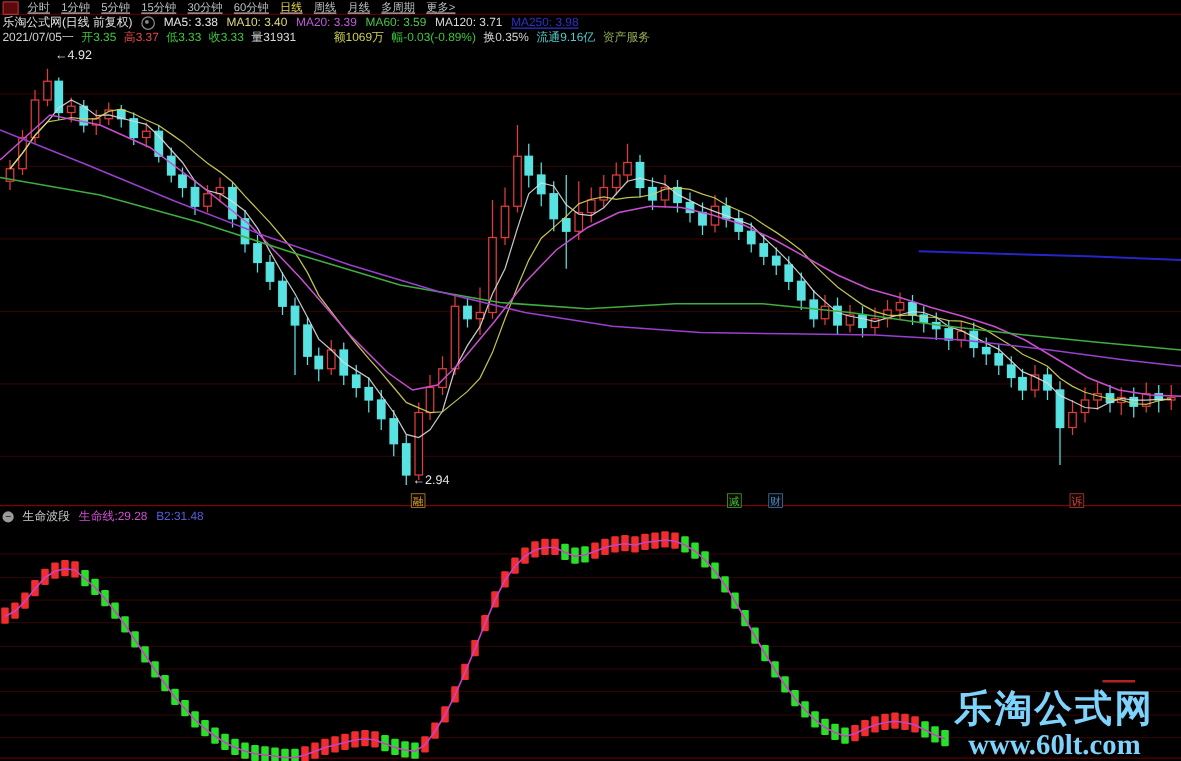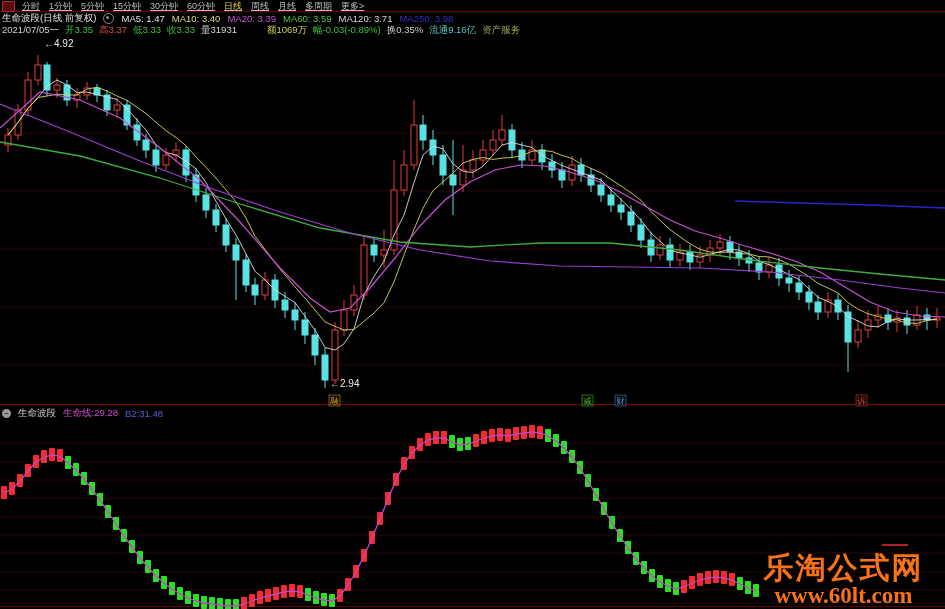--- a/index.html
+++ b/index.html
@@ -18,21 +18,21 @@
             z-index:5;font-size:9.5px;white-space:nowrap;}
   .title{color:#e2e2e2;}
   .gear{width:9px;height:9px;border:1px solid #8a8a8a;border-radius:50%;display:inline-block;
         position:relative;}
   .gear:after{content:"";position:absolute;left:2px;top:2px;width:3px;height:3px;background:#8a8a8a;border-radius:50%;}
   .sub-header{position:absolute;left:2px;top:407px;display:flex;gap:7px;align-items:center;
               z-index:5;font-size:9.5px;white-space:nowrap;}
   .collapse-icon{width:9px;height:9px;border-radius:50%;background:#9a9a9a;color:#000;
                  font-size:8px;line-height:9px;text-align:center;display:inline-block;}
   .watermark{position:absolute;right:4px;bottom:1px;width:195px;text-align:center;z-index:6;
-             color:#f97316;font-family:"Liberation Serif",serif;font-weight:bold;}
+             color:#7dd3fc;font-family:"Liberation Serif",serif;font-weight:bold;}
   .watermark .wm1{font-size:30px;letter-spacing:2px;line-height:32px;}
   .watermark .wm2{font-size:23px;line-height:24px;}
 </style>
 </head>
 <body>
 
 <div class="screen">
 
   <svg id="chart-svg" width="945" height="609" viewBox="0 0 945 609">
       <line x1="0" y1="75" x2="945" y2="75" stroke="#2a0505" stroke-width="1"></line>
@@ -369,29 +369,29 @@
         <span class="menu-item">60分钟</span>
         <span class="menu-item active">日线</span>
         <span class="menu-item">周线</span>
         <span class="menu-item">月线</span>
         <span class="menu-item">多周期</span>
         <span class="menu-item">更多&gt;</span>
       </span>
   </div>
 
   <div class="info-row">
-    <span class="title">生命波段(日线 前复权)</span>
+    <span class="title">乐淘公式网(日线 前复权)</span>
     <span class="gear"></span>
     <span id="ma-items" style="display:flex;gap:7px;">
-        <span style="color: rgb(228, 228, 228);">MA5: 1.47</span>
+        <span style="color: rgb(228, 228, 228);">MA5: 3.38</span>
         <span style="color: rgb(221, 216, 122);">MA10: 3.40</span>
         <span style="color: rgb(192, 90, 216);">MA20: 3.39</span>
         <span style="color: rgb(74, 196, 74);">MA60: 3.59</span>
         <span style="color: rgb(216, 216, 216);">MA120: 3.71</span>
-        <span style="color: rgb(48, 48, 200);">MA250: 3.98</span>
+        <span style="color: rgb(48, 48, 200); text-decoration: underline;">MA250: 3.98</span>
       </span>
   </div>
 
   <div class="quote-row" id="quote-items">
       <span style="color: rgb(208, 208, 208);">2021/07/05一</span>
       <span style="color: rgb(60, 196, 60);">开3.35</span>
       <span style="color: rgb(224, 72, 72);">高3.37</span>
       <span style="color: rgb(60, 196, 60);">低3.33</span>
       <span style="color: rgb(60, 196, 60);">收3.33</span>
       <span style="color: rgb(216, 216, 216);">量31931</span>

